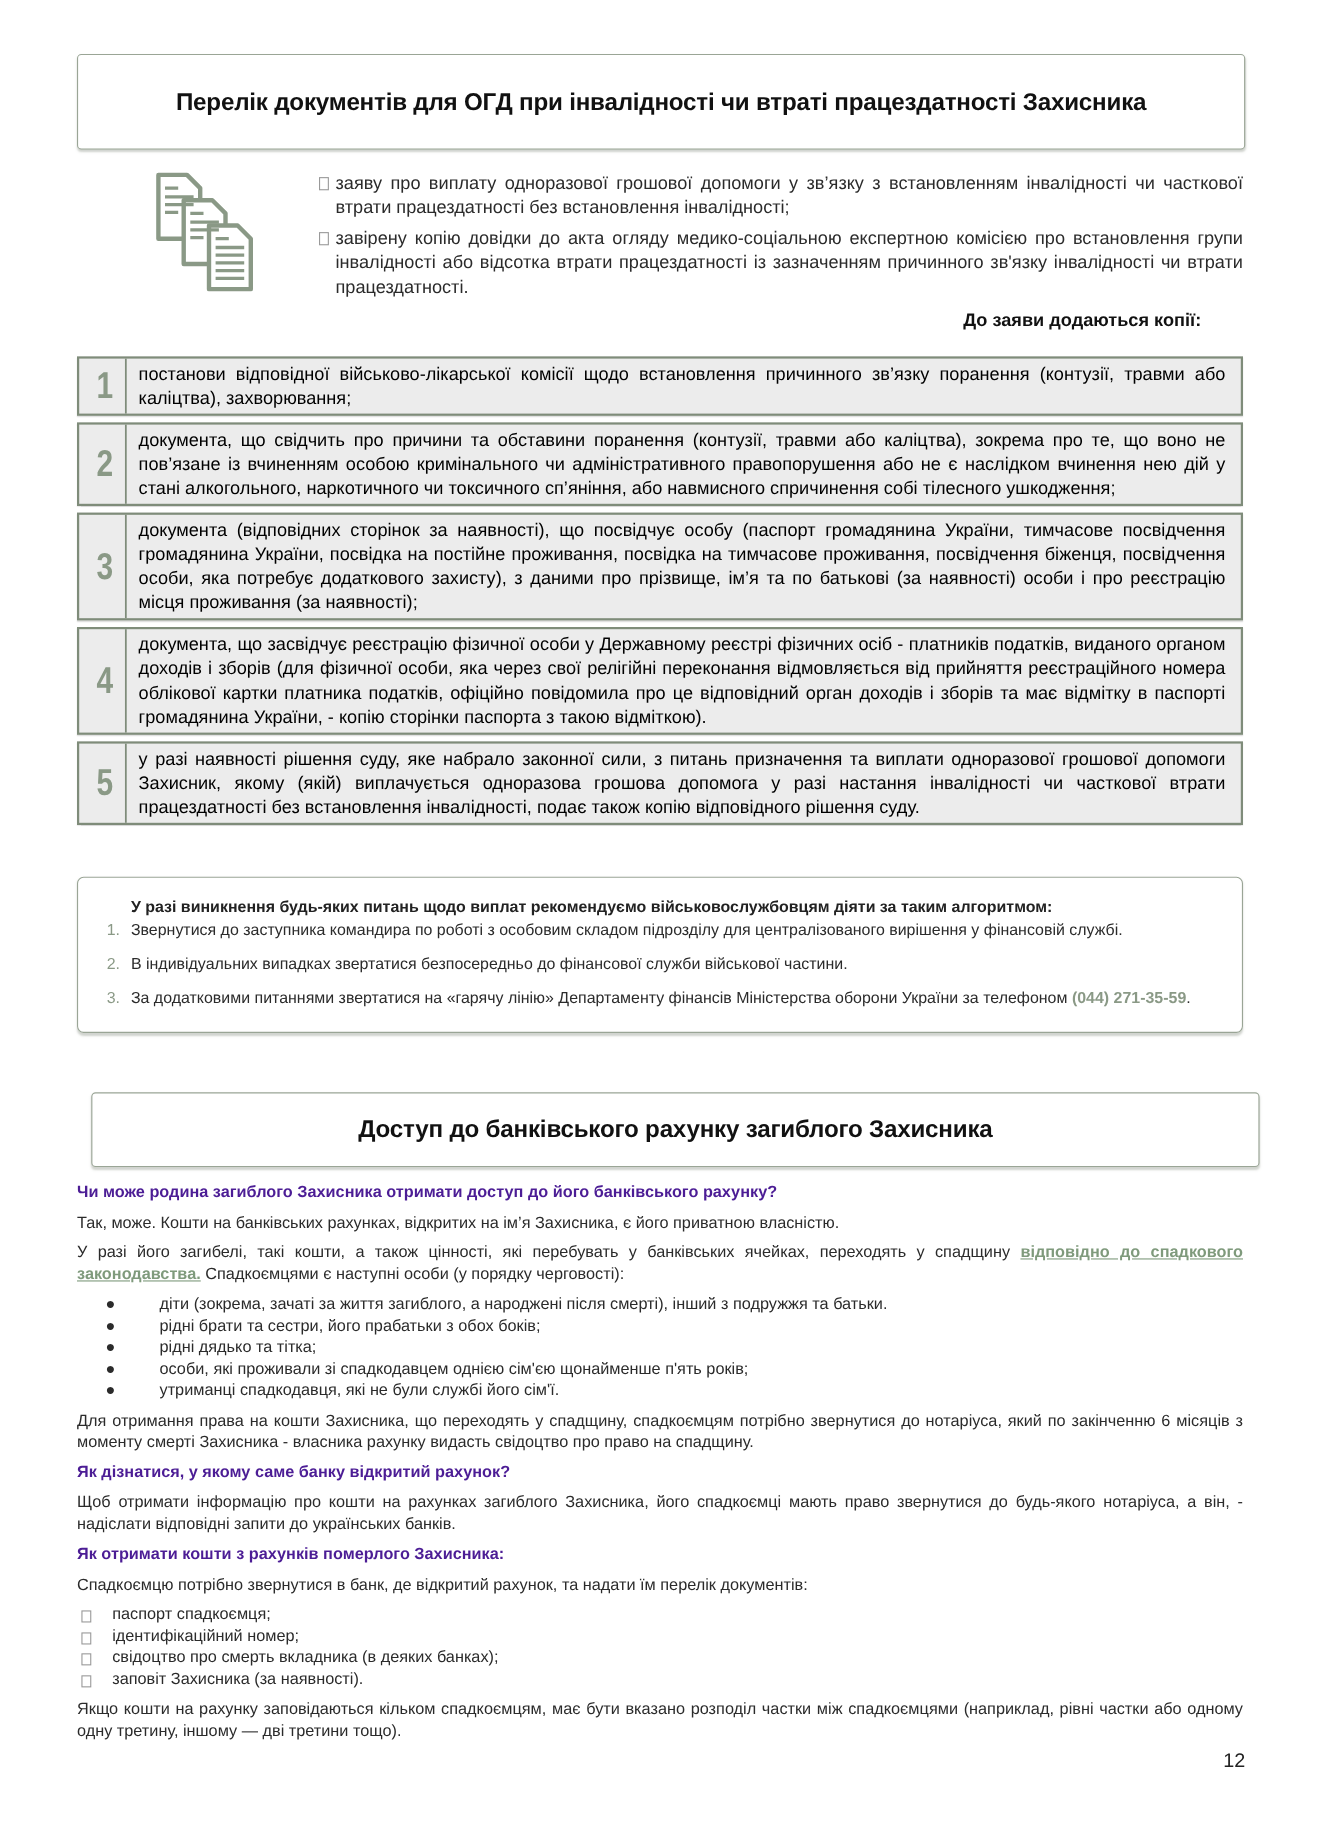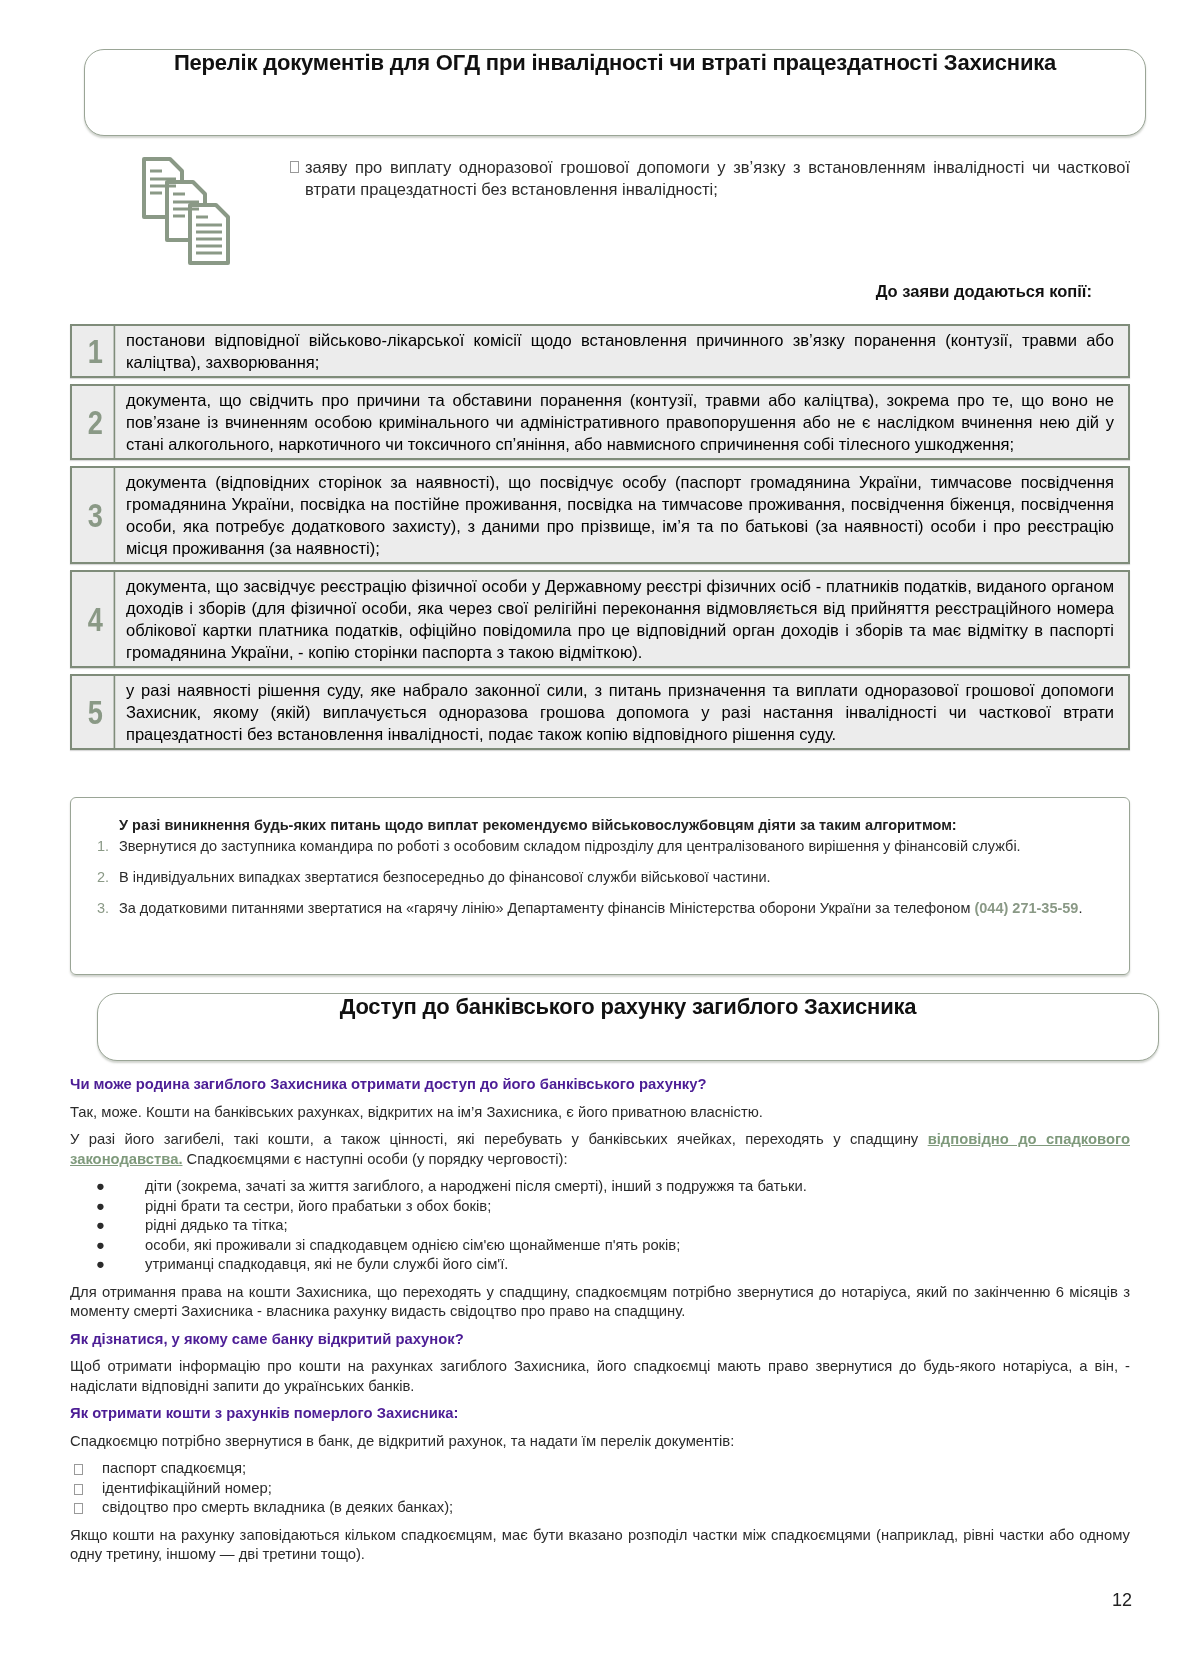--- a/index.html
+++ b/index.html
@@ -1,24 +1,24 @@
 <!DOCTYPE html>
 <html><head>
 <meta charset="utf-8">
 <style>
   html, body { margin: 0; padding: 0; background: #ffffff; }
   body {
     width: 1200px; height: 1657px; position: relative; overflow: hidden;
     font-family: "Liberation Sans", sans-serif; color: #2b2b2b;
   }
   .title-box {
-    position: absolute; left: 84px; width: 1060px;
-    border: 1.5px solid #9aa596; border-radius: 20px;
+    position: absolute; left: 70px; width: 1060px;
+    border: 1.5px solid #9aa596; border-radius: 4px;
     box-shadow: 0 2px 2px rgba(120,130,115,0.35);
-    display: flex; justify-content: center;
+    display: flex; align-items: center; justify-content: center;
     background: #fff;
   }
   .title-box h1 {
     margin: 0; font-size: 22px; font-weight: bold; color: #111;
     letter-spacing: -0.2px;
   }
   #title1 { top: 49px; height: 85px; }
   #title2 { top: 993px; height: 66px; margin-left: 13px; }
 
   .doc-icon { position: absolute; left: 140px; top: 155px; width: 105px; height: 110px; }
@@ -45,21 +45,21 @@
     font-family: "Liberation Sans Narrow", "Liberation Sans", sans-serif;
     transform: scaleX(0.8);
     transform-origin: center;
   }
   .num-text {
     flex: 1; padding: 3px 14px 3px 6px; font-size: 16.5px; line-height: 22px;
     text-align: justify; color: #000000;
   }
 
   .algo-box {
-    position: absolute; left: 70px; top: 797px; width: 1060px; height: 178px;
+    position: absolute; left: 70px; top: 797px; width: 1060px; height: 142px;
     border: 1.5px solid #9aa596; border-radius: 6px; box-sizing: border-box;
     box-shadow: 0 2px 2px rgba(120,130,115,0.35);
     font-size: 14.5px; line-height: 19px;
   }
   .algo-box .lead { position: absolute; left: 48px; top: 18px; font-weight: bold; color: #222; }
   .algo-list { position: absolute; left: 26px; top: 39px; width: 1000px; }
   .algo-item { position: relative; padding-left: 22px; margin-bottom: 12px; text-align: justify; text-align-last: left; }
   .algo-item .n { position: absolute; left: 0; top: 0; color: #8a9986; }
   .phone { color: #8a9986; font-weight: bold; }
 
@@ -104,20 +104,21 @@
       <line x1="56" y1="70" x2="82" y2="70"></line>
       <line x1="56" y1="77" x2="82" y2="77"></line>
       <line x1="56" y1="84" x2="82" y2="84"></line>
       <line x1="56" y1="91" x2="82" y2="91"></line>
       <line x1="56" y1="98" x2="82" y2="98"></line>
   </g>
 </svg>
 
 <div class="intro">
   <div class="item"><span class="box"></span><span>заяву про виплату одноразової грошової допомоги у зв’язку з встановленням інвалідності чи часткової втрати працездатності без встановлення інвалідності;</span></div>
+  <div class="item"><span class="box"></span><span>завірену копію довідки до акта огляду медико-соціальною експертною комісією про встановлення групи інвалідності або відсотка втрати працездатності із зазначенням причинного зв'язку інвалідності чи втрати працездатності.</span></div>
 </div>
 <div class="attach-label">До заяви додаються копії:</div>
 
 <div class="num-table">
   <div class="num-row">
     <div class="num-cell">1</div>
     <div class="num-text">постанови відповідної військово-лікарської комісії щодо встановлення причинного зв’язку поранення (контузії, травми або каліцтва), захворювання;</div>
   </div>
   <div class="num-row">
     <div class="num-cell">2</div>
@@ -172,17 +173,18 @@
   </ul>
   <p>Для отримання права на кошти Захисника, що переходять у спадщину, спадкоємцям потрібно звернутися до нотаріуса, який по закінченню 6 місяців з моменту смерті Захисника - власника рахунку видасть свідоцтво про право на спадщину.</p>
   <p class="q">Як дізнатися, у якому саме банку відкритий рахунок?</p>
   <p>Щоб отримати інформацію про кошти на рахунках загиблого Захисника, його спадкоємці мають право звернутися до будь-якого нотаріуса, а він, - надіслати відповідні запити до українських банків.</p>
   <p class="q">Як отримати кошти з рахунків померлого Захисника:</p>
   <p>Спадкоємцю потрібно звернутися в банк, де відкритий рахунок, та надати їм перелік документів:</p>
   <ul class="squares">
     <li><span class="sq"></span><span>паспорт спадкоємця;</span></li>
     <li><span class="sq"></span><span>ідентифікаційний номер;</span></li>
     <li><span class="sq"></span><span>свідоцтво про смерть вкладника (в деяких банках);</span></li>
+    <li><span class="sq"></span><span>заповіт Захисника (за наявності).</span></li>
   </ul>
   <p>Якщо кошти на рахунку заповідаються кільком спадкоємцям, має бути вказано розподіл частки між спадкоємцями (наприклад, рівні частки або одному одну третину, іншому — дві третини тощо).</p>
 </div>
 
 <div class="page-num">12</div>
 
 </body></html>

